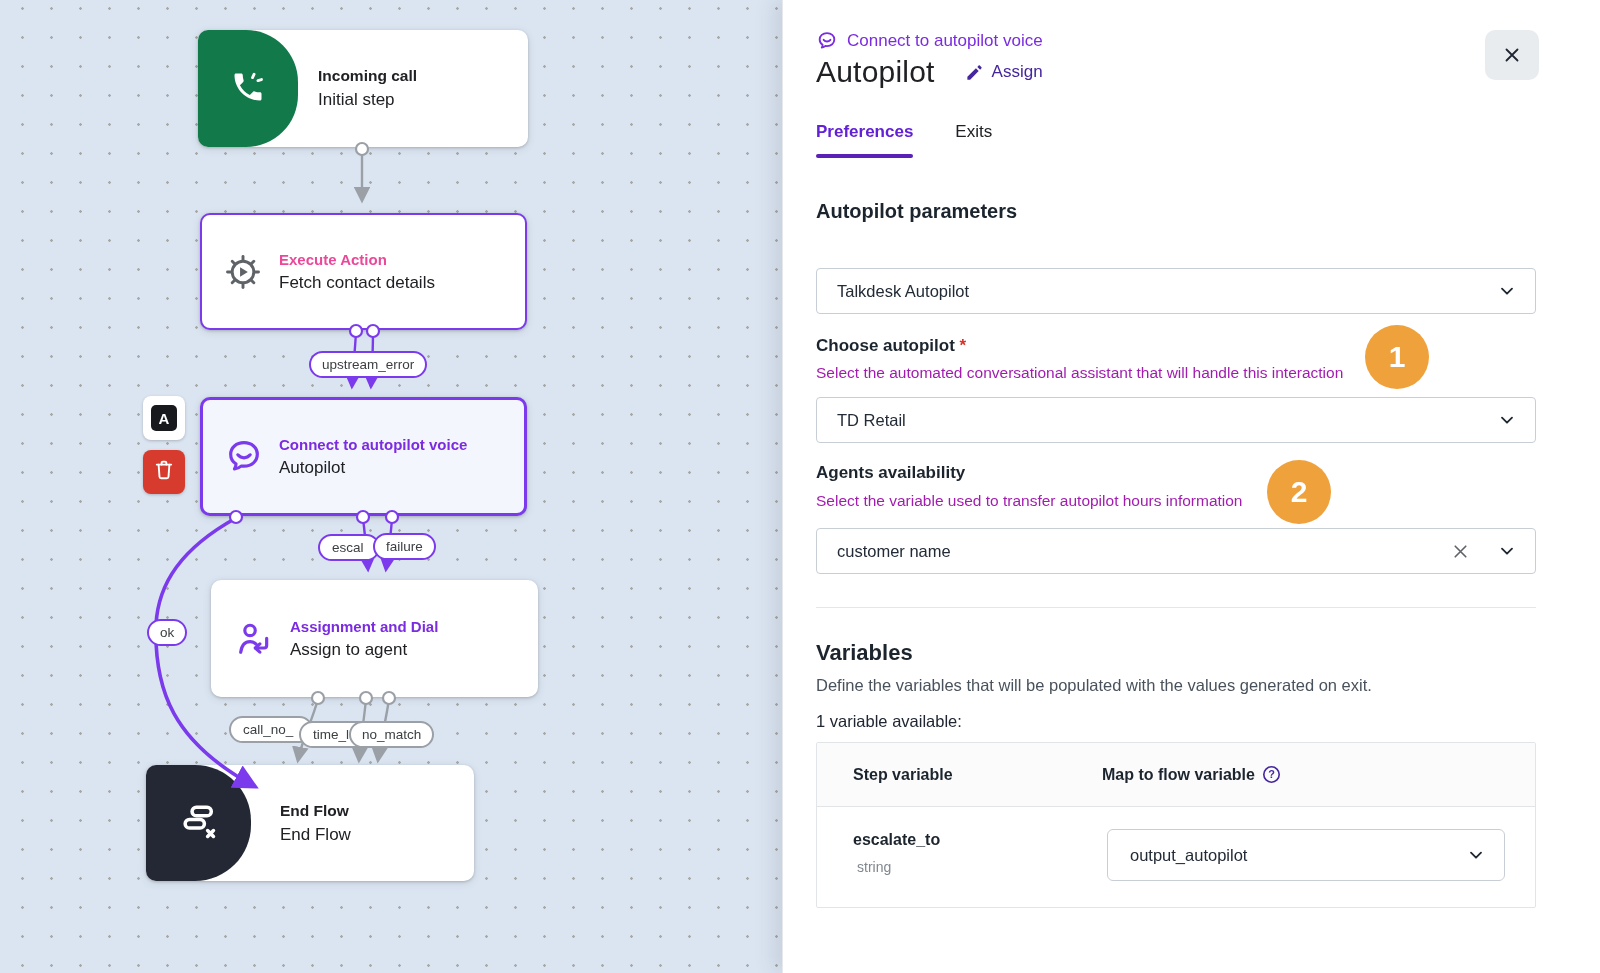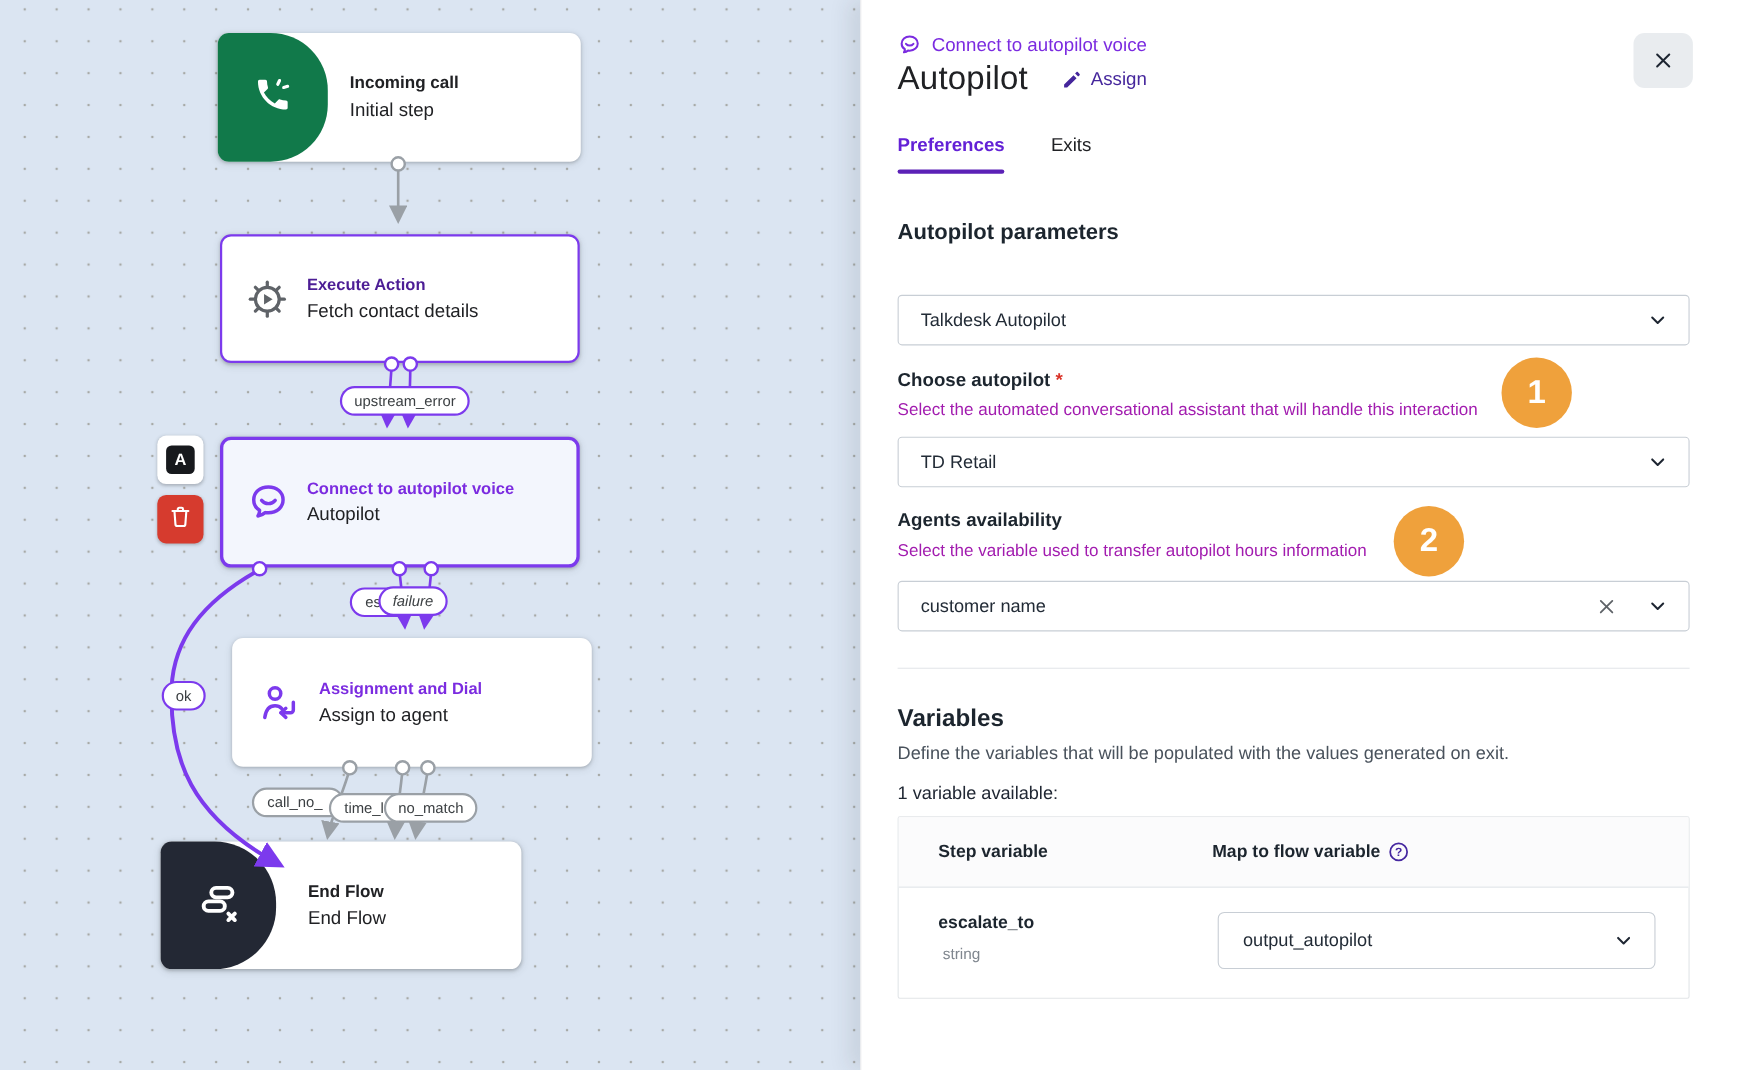--- a/index.html
+++ b/index.html
@@ -13,21 +13,21 @@
     background-image:radial-gradient(circle, #a7a9a6 1.3px, transparent 1.45px);
     background-size:29px 29px; background-position:8px 23px;
     overflow:hidden;
   }
   .node {
     position:absolute; background:#fff; border-radius:10px; z-index:1;
     box-shadow:0 1px 3px rgba(60,64,67,.28), 0 2px 8px rgba(60,64,67,.12);
     display:flex; align-items:center;
   }
   .node .ntext { display:flex; flex-direction:column; gap:5px; }
-  .ncat { font-size:15px; font-weight:bold; color:#4c1d95; line-height:1.15; }
+  .ncat { font-size:15px; font-weight:bold; color:#ec4899; line-height:1.15; }
   .ncat.dark { color:#202124; font-size:15.5px; }
   .ncat.purple { color:#7b2be0; }
   .nname { font-size:17px; color:#202124; line-height:1.15; }
   .accent {
     position:absolute; left:0; top:0; bottom:0; width:100px;
     border-radius:10px 52px 52px 10px;
     display:flex; align-items:center; justify-content:center;
   }
   .accent.green { background:#11794a; }
   .accent.dark  { background:#232834; width:105px; border-radius:10px 56px 56px 10px; }
@@ -243,21 +243,21 @@
     <circle cx="236" cy="517" r="6" fill="#fff" stroke="#7c3aed" stroke-width="2.2"></circle>
     <circle cx="363" cy="517" r="6" fill="#fff" stroke="#7c3aed" stroke-width="2.2"></circle>
     <circle cx="392" cy="517" r="6" fill="#fff" stroke="#7c3aed" stroke-width="2.2"></circle>
     <circle cx="318" cy="698" r="6" fill="#fff" stroke="#9aa0a6" stroke-width="2.2"></circle>
     <circle cx="366" cy="698" r="6" fill="#fff" stroke="#9aa0a6" stroke-width="2.2"></circle>
     <circle cx="389" cy="698" r="6" fill="#fff" stroke="#9aa0a6" stroke-width="2.2"></circle>
   </svg>
 
   <div class="pill" style="left:309px; top:351px;">upstream_error</div>
   <div class="pill clip" style="left:318px; top:534px; width:62px; z-index:4;">escal</div>
-  <div class="pill" style="left:344px; top:533px; z-index:5;font-style:italic;">failure</div>
+  <div class="pill" style="left:373px; top:533px; z-index:5;">failure</div>
   <div class="pill" style="left:147px; top:619px; width:40px;">ok</div>
   <div class="pill gray clip" style="left:229px; top:716px; width:84px; z-index:4;">call_no_</div>
   <div class="pill gray clip" style="left:299px; top:721px; width:74px; z-index:5;">time_li</div>
   <div class="pill gray" style="left:349px; top:721px; z-index:6;">no_match</div>
 
   <div class="side-btn abtn">
     <div class="asq">A</div>
   </div>
   <div class="side-btn delbtn">
     <span>

